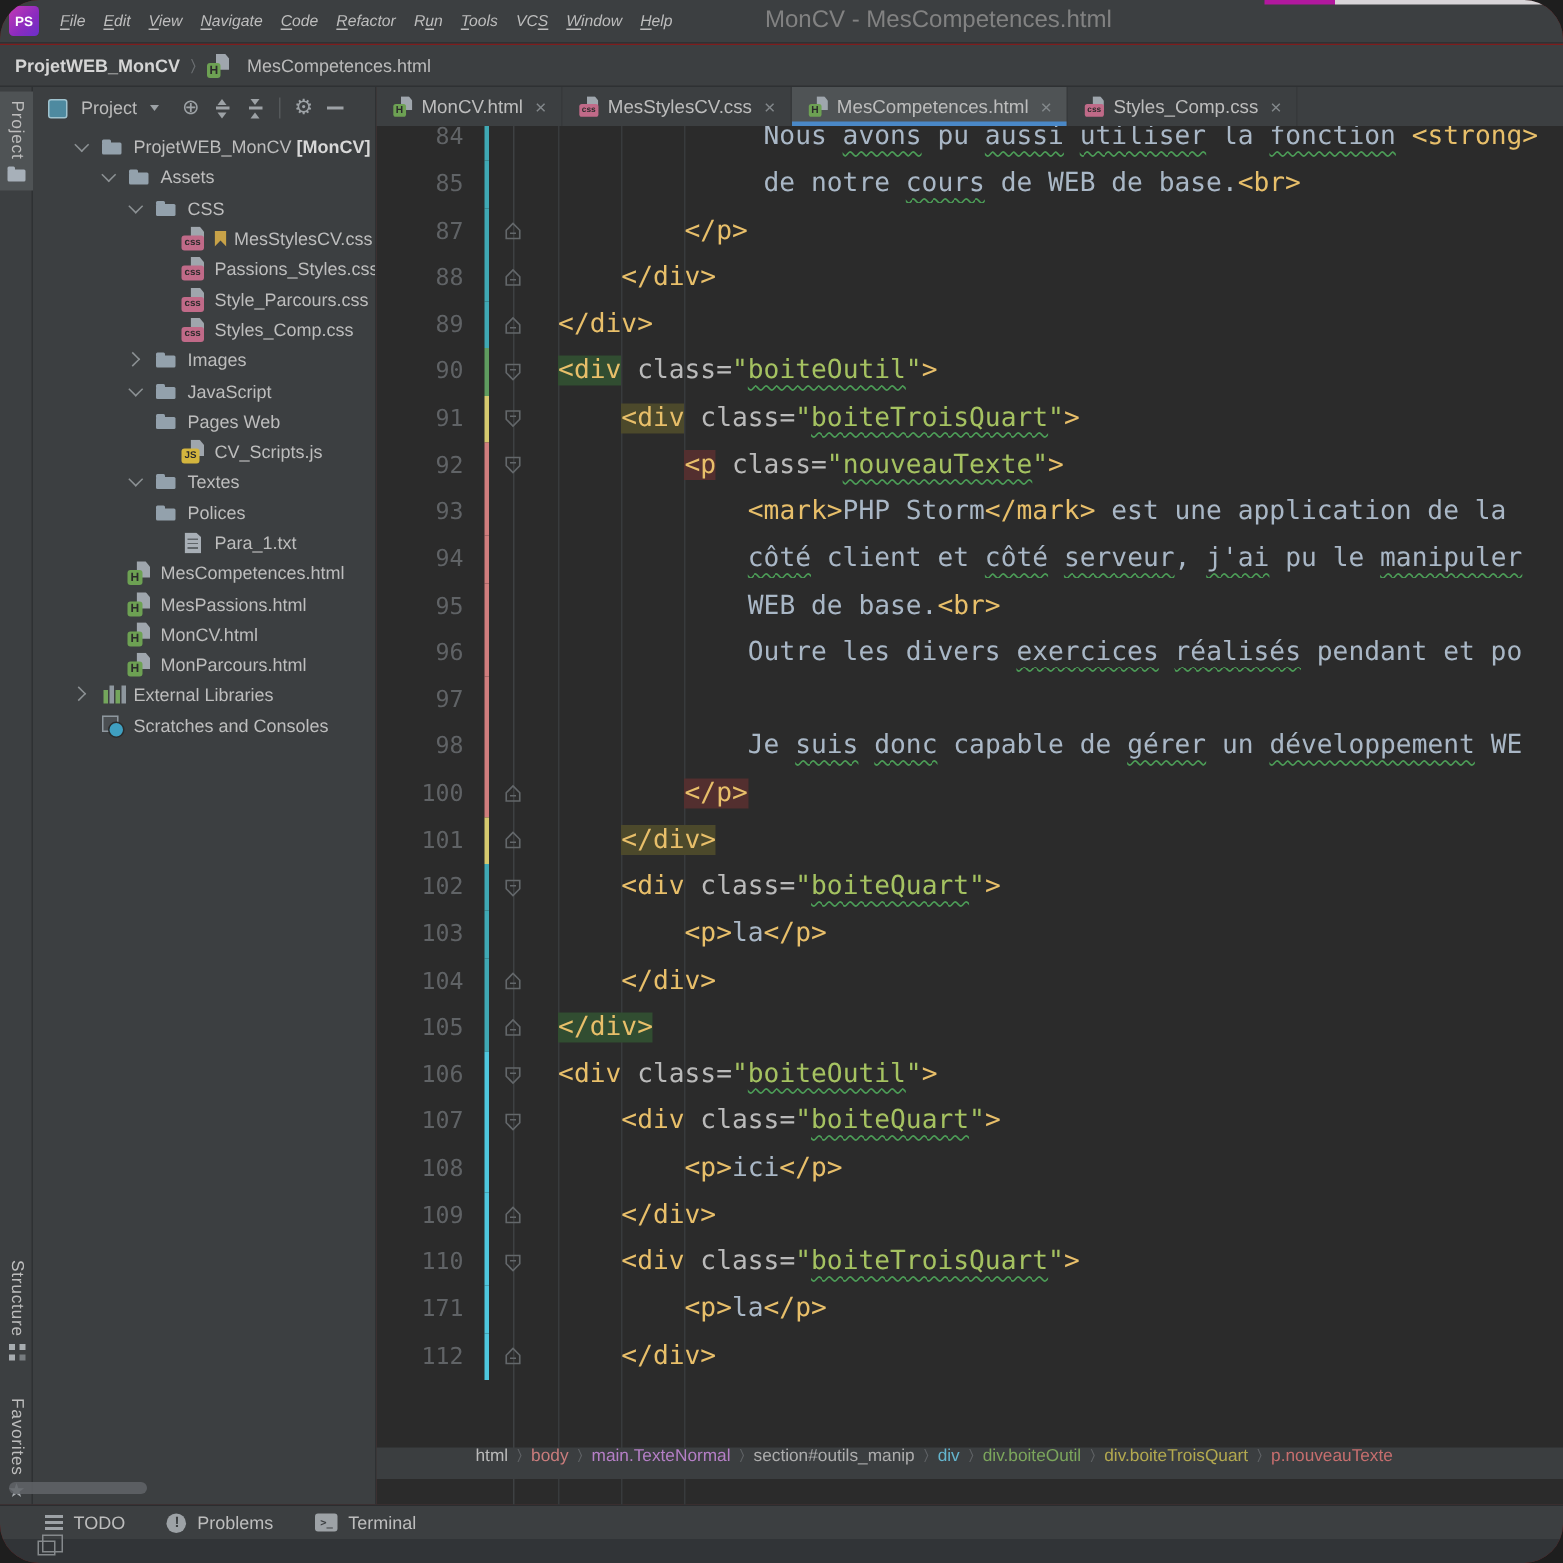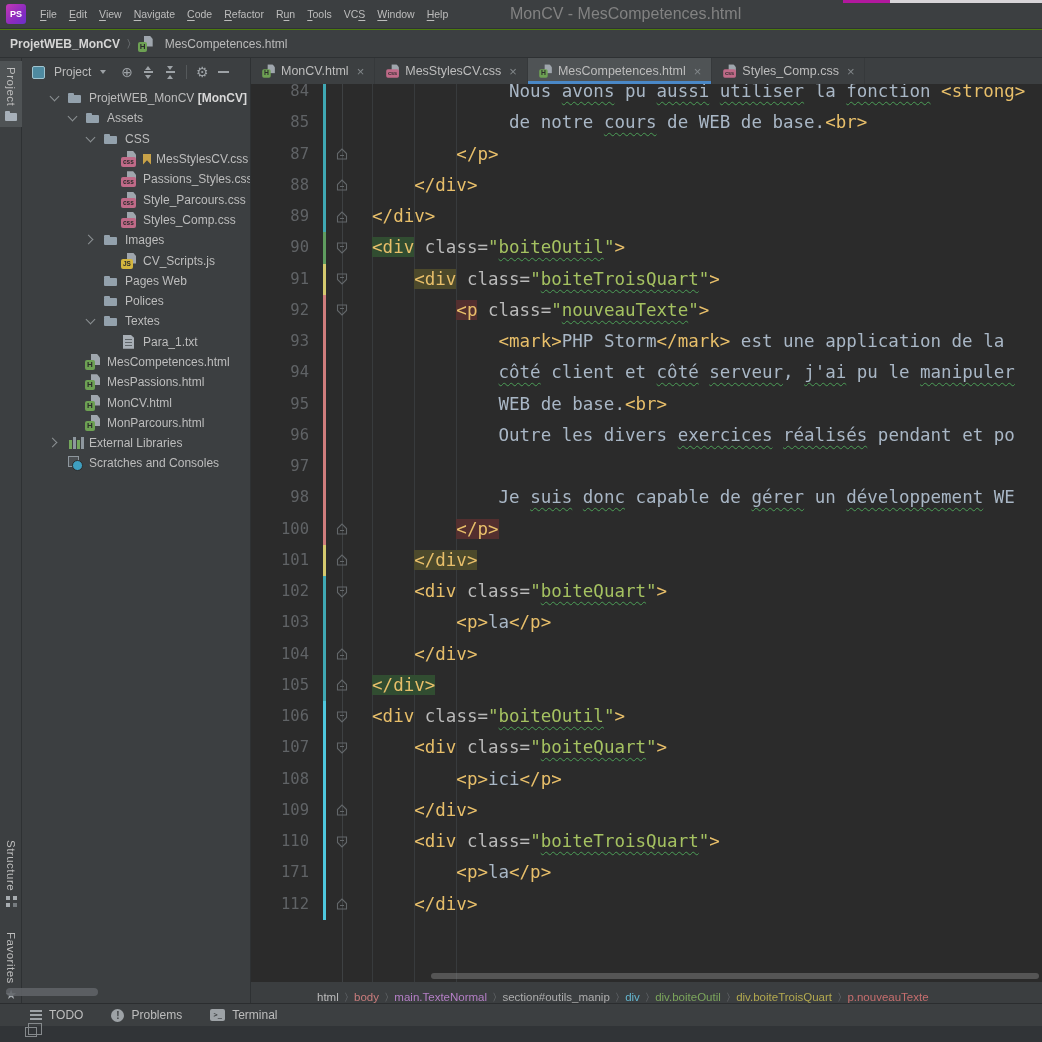--- a/index.html
+++ b/index.html
@@ -1,18 +1,18 @@
 <!DOCTYPE html>
 <html><head>
 <meta charset="utf-8">
 <style>
   * { margin:0; padding:0; box-sizing:border-box; }
   html,body { background:#1e1e1e; }
-  .app { position:relative; width:1042px; height:1042px; background:#4d7c0f;
-         font-family:"Liberation Sans",sans-serif; overflow:hidden; color:#BBBBBB; }
+  .app { position:relative; width:1042px; height:1042px; background:#7f1d1d;
+         font-family:"Liberation Sans",sans-serif; overflow:hidden; color:#BBBBBB;border-radius:26px; }
 
   
   .art-magenta { position:absolute; top:0; left:843px; width:47px; height:3px; z-index:40; }
   .art-light   { position:absolute; top:0; left:890px; width:152px; height:3px; z-index:40; }
 
   
   .menubar { position:absolute; left:0; top:0; width:100%; height:29px; background:#3C3F41;
              border-bottom:1px solid #2F3234; display:flex; align-items:center; z-index:30; }
   .logo { width:20px; height:20px; margin:0 8px 0 6px; border-radius:3px; flex:none;
           background:linear-gradient(135deg,#C339B5 0%,#8A2BBF 60%,#6A30C9 100%);
@@ -131,22 +131,22 @@
   .c-text { position:absolute; left:100px; top:0; white-space:pre;
             font:17.5px/31.25px "DejaVu Sans Mono",monospace; }
   .s-t { color:#A9B7C6; } .s-g { color:#E8BF6A; } .s-a { color:#BABABA; } .s-v { color:#A5C261; }
   .u { text-decoration-line:underline; text-decoration-style:wavy; text-decoration-color:#4C9E57;
        text-decoration-thickness:1px; text-underline-offset:4px; }
   .hl-G { background:#314D31; } .hl-Y { background:#4C492B; } .hl-R { background:#532F2F; }
 
   .ed-hscroll { position:absolute; left:180px; right:3px; top:915px; height:6px; border-radius:3px;
                 background:#9A9A9A; opacity:.38; z-index:7; }
 
-  .crumbs { position:absolute; left:0; right:0; bottom:0; height:21px; background:#3B3E40;
-            display:flex; align-items:flex-end; padding-left:66px; gap:6px; font-size:11.5px;
+  .crumbs { position:absolute; left:0; right:0; bottom:17px; height:21px; background:#3B3E40;
+            display:flex; align-items:flex-start; padding-left:66px; gap:6px; font-size:11.5px;
             white-space:nowrap; overflow:hidden; z-index:8; }
   .crumbs .sep { color:#5F6265; font-size:10px; }
 
   
   .statusbar { position:absolute; left:0; right:0; top:1003px; height:23px; background:#3C3F41;
                border-top:1px solid #2B2D2F; display:flex; align-items:center; gap:28px;
                padding-left:30px; font-size:12px; color:#BDBDBD; z-index:10; }
   .st-item { display:flex; align-items:center; gap:7px; }
   .st-todo { width:12px; height:10px;
       background:linear-gradient(#9DA2A6 0 2px,transparent 2px 4px,#9DA2A6 4px 6px,transparent 6px 8px,#9DA2A6 8px 10px); }
@@ -163,21 +163,21 @@
 </head>
 <body>
 
 <div class="app">
 
   <div class="art-magenta" style="background: rgb(178, 24, 158);"></div>
   <div class="art-light" style="background: rgb(216, 213, 216);"></div>
 
   <div class="menubar">
     <span class="logo">PS</span>
-    <nav id="menus" style="display:flex;align-items:flex-end;">
+    <nav id="menus" style="display:flex;align-items:flex-end;font-style:italic;">
         <span class="menu-item"><u>F</u>ile</span>
         <span class="menu-item"><u>E</u>dit</span>
         <span class="menu-item"><u>V</u>iew</span>
         <span class="menu-item"><u>N</u>avigate</span>
         <span class="menu-item"><u>C</u>ode</span>
         <span class="menu-item"><u>R</u>efactor</span>
         <span class="menu-item">R<u>u</u>n</span>
         <span class="menu-item"><u>T</u>ools</span>
         <span class="menu-item">VC<u>S</u></span>
         <span class="menu-item"><u>W</u>indow</span>
@@ -274,39 +274,44 @@
             <span class="page"></span>
             <span class="badge">css</span>
           </span>
           <span class="t-label">Styles_Comp.css<span class="b"></span><span class="dim"></span></span>
         </div>
         <div class="tree-row" style="padding-left:64px">
     <span class="chev closed"></span>
           <span class="fi fi-folder"></span>
           <span class="t-label">Images<span class="b"></span><span class="dim"></span></span>
         </div>
-        <div class="tree-row" style="padding-left:99px">
-    <span class="fi fi-js">
-            <span class="page"></span>
-            <span class="badge">JS</span>
-          </span>
-          <span class="t-label">CV_Scripts.js<span class="b"></span><span class="dim"></span></span>
+        <div class="tree-row" style="padding-left:64px">
+    <span class="chev open"></span>
+          <span class="fi fi-folder"></span>
+          <span class="t-label">JavaScript<span class="b"></span><span class="dim"></span></span>
         </div>
         <div class="tree-row" style="padding-left:81px">
     <span class="fi fi-folder"></span>
           <span class="t-label">Pages Web<span class="b"></span><span class="dim"></span></span>
         </div>
-        <div class="tree-row" style="padding-left:81px">
-    <span class="fi fi-folder"></span>
-          <span class="t-label">Polices<span class="b"></span><span class="dim"></span></span>
+        <div class="tree-row" style="padding-left:99px">
+    <span class="fi fi-js">
+            <span class="page"></span>
+            <span class="badge">JS</span>
+          </span>
+          <span class="t-label">CV_Scripts.js<span class="b"></span><span class="dim"></span></span>
         </div>
         <div class="tree-row" style="padding-left:64px">
     <span class="chev open"></span>
           <span class="fi fi-folder"></span>
           <span class="t-label">Textes<span class="b"></span><span class="dim"></span></span>
+        </div>
+        <div class="tree-row" style="padding-left:81px">
+    <span class="fi fi-folder"></span>
+          <span class="t-label">Polices<span class="b"></span><span class="dim"></span></span>
         </div>
         <div class="tree-row" style="padding-left:99px">
     <span class="fi fi-txt">
             <span class="sheet"></span>
           </span>
           <span class="t-label">Para_1.txt<span class="b"></span><span class="dim"></span></span>
         </div>
         <div class="tree-row" style="padding-left:63px">
     <span class="fi fi-html">
             <span class="page"></span>

